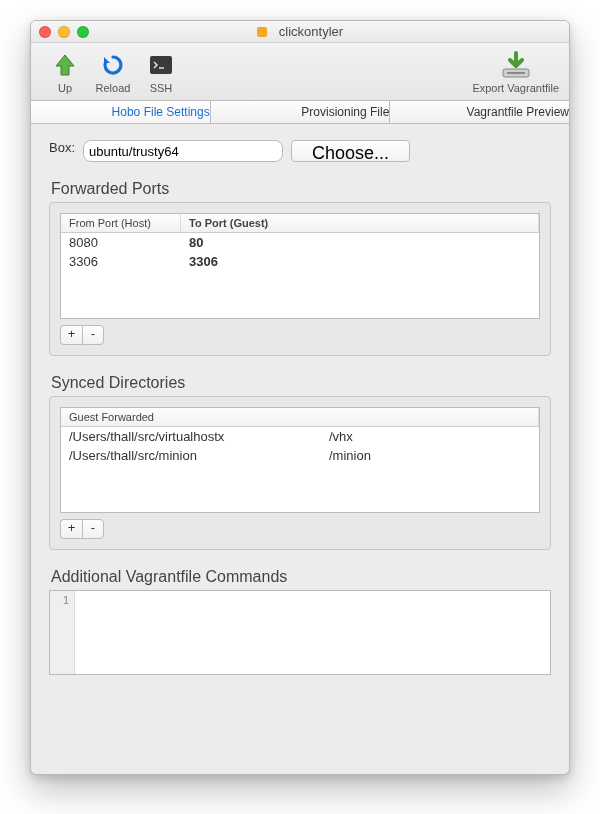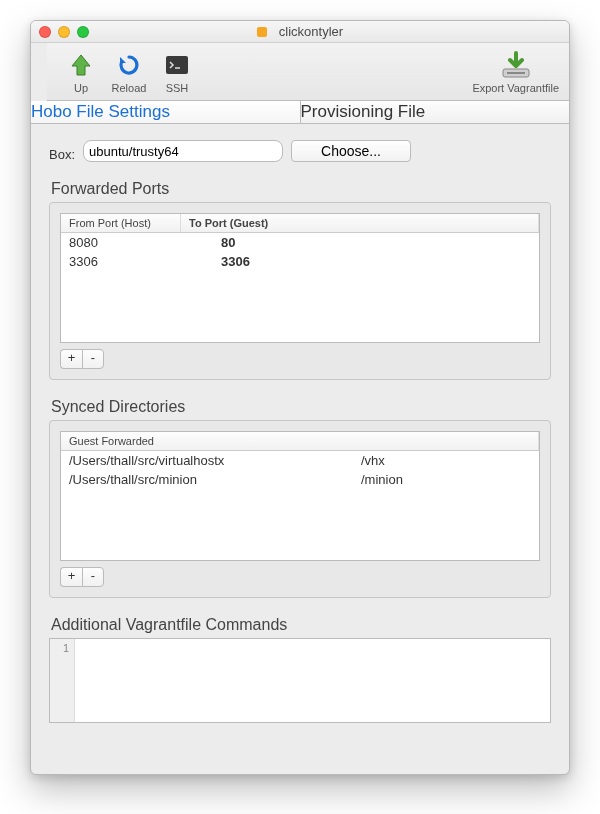--- a/index.html
+++ b/index.html
@@ -37,44 +37,43 @@
     .light.green { background: #28c940; }
     .title { margin: 0 auto; font-size: 13px; color: #4a4a4a; display:flex; align-items:center; gap:12px;}
     .title-icon { width:10px; height:10px; background:#f5a623; border-radius:2px; display:inline-block;}
     .toolbar {
       height: 58px;
       background: linear-gradient(#f2f2f2, #e6e6e6);
       border-bottom: 1px solid #bcbcbc;
       display: flex;
       align-items: center;
       padding: 0 10px;
-      margin-left: 16px;
     }
     .tool-btn { display:flex; flex-direction:column; align-items:center; width:48px; cursor:pointer; font-size:11px; color:#555;}
     .tool-icon { width:30px; height:30px; display:flex; align-items:center; justify-content:center; margin-bottom:2px;}
     .spacer { flex:1; }
     .export { display:flex; flex-direction:column; align-items:center; font-size:11px; color:#555; cursor:pointer;}
     .tabbar { display:flex; height:23px; border-bottom:1px solid #bcbcbc; background:#f7f7f7;}
-    .tab { flex:1; text-align:left; font-size:17px; line-height:22px; border-right:1px solid #bcbcbc; background:linear-gradient(#fdfdfd,#f0f0f0); cursor:pointer; color:#333;}
+    .tab { flex:1; text-align:right; font-size:12px; line-height:22px; border-right:1px solid #bcbcbc; background:linear-gradient(#fdfdfd,#f0f0f0); cursor:pointer; color:#333;}
     .tab:last-child { border-right:none;}
     .tab.active { background:linear-gradient(#fff,#f5f5f5); color:#1a6fd6;}
     .content { padding: 16px 18px; font-size:13px; color:#333; }
-    .row-box { display:flex; align-items:flex-end; gap:8px; margin-bottom:18px;}
+    .row-box { display:flex; align-items:flex-start; gap:8px; margin-bottom:18px;}
     .row-box label { font-size:13px; }
     input[type=text] { font-size:13px; padding:3px 5px; border:1px solid #bbb; border-radius:8px; background:#fff; height:22px;}
     .box-input { width:200px; }
-    .mac-button { font-size:14px; padding:2px 29px; border:1px solid #bbb; border-radius:4px; background:linear-gradient(#fefefe,#f2f2f2); box-shadow:0 1px 0 #fff inset; height:22px; cursor:pointer;}
+    .mac-button { font-size:18px; padding:2px 20px; border:1px solid #bbb; border-radius:4px; background:linear-gradient(#fefefe,#f2f2f2); box-shadow:0 1px 0 #fff inset; height:22px; cursor:pointer;}
     .group { margin-bottom:18px; }
     .group-title { font-size:16px; color:#444; margin-bottom:4px; padding-left:2px;}
     .group-box { border:1px solid #c6c6c6; border-radius:4px; background:#e8e8e8; padding:10px;}
-    .table { border:1px solid #bbb; background:#fff; border-radius:0; height:130px; overflow:hidden;}
+    .table { border:1px solid #bbb; background:#fff; border-radius:0; height:106px; overflow:hidden;}
     .table-head { display:flex; background:linear-gradient(#fdfdfd,#f1f1f1); border-bottom:1px solid #ccc; font-size:11px; color:#444;}
     .table-head .th { padding:3px 8px; border-right:1px solid #ddd;}
     .table-body { font-size:13px; }
-    .tr { display:flex; padding:1px 0;gap:32px;}
+    .tr { display:flex; padding:1px 0;}
     .td { padding:1px 8px; }
     .ports .th:first-child, .ports .td:first-child { width:120px;}
     .ports .th:last-child, .ports .td:last-child { flex:1;font-weight:bold;}
     .dirs .th:first-child, .dirs .td:first-child { width:260px;}
     .dirs .th:last-child, .dirs .td:last-child { flex:1;}
     .pm-row { margin-top:6px; display:flex;}
     .pm-btn { width:22px; height:20px; border:1px solid #bbb; background:linear-gradient(#fdfdfd,#f1f1f1); font-size:13px; text-align:center; line-height:16px; cursor:pointer;}
     .pm-btn:first-child{ border-top-left-radius:4px; border-bottom-left-radius:4px; border-right:none;}
     .pm-btn:last-child{ border-top-right-radius:4px; border-bottom-right-radius:4px;}
     .editor { border:1px solid #bbb; background:#fff; height:85px; display:flex;}
@@ -134,20 +133,21 @@
             <path d="M17 2 L17 15 M11 9 L17 15 L23 9" stroke="#4a9b32" stroke-width="4" fill="none" stroke-linecap="round" stroke-linejoin="round"></path>
           </svg>
       </div>
       <span>Export Vagrantfile</span>
     </div>
   </div>
 
   <div class="tabbar">
     <div class="tab active">Hobo File Settings</div>
     <div class="tab">Provisioning File</div>
+    <div class="tab">Vagrantfile Preview</div>
   </div>
 
   <div class="content">
 
     <div class="row-box">
       <label>Box:</label>
       <input type="text" class="box-input" value="ubuntu/trusty64" style="">
       <button class="mac-button">Choose...</button>
     </div>
 

